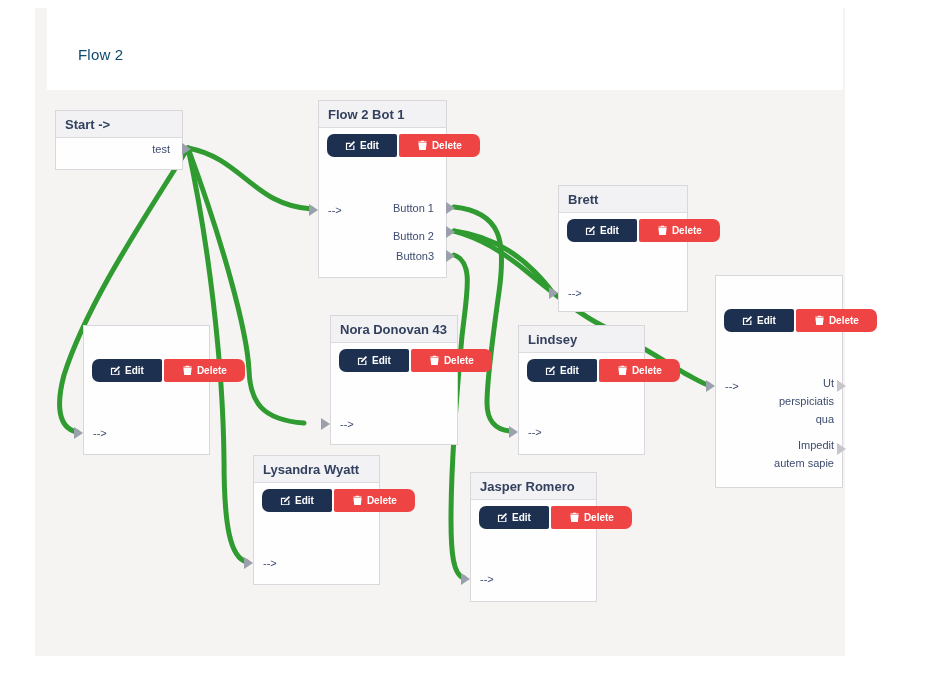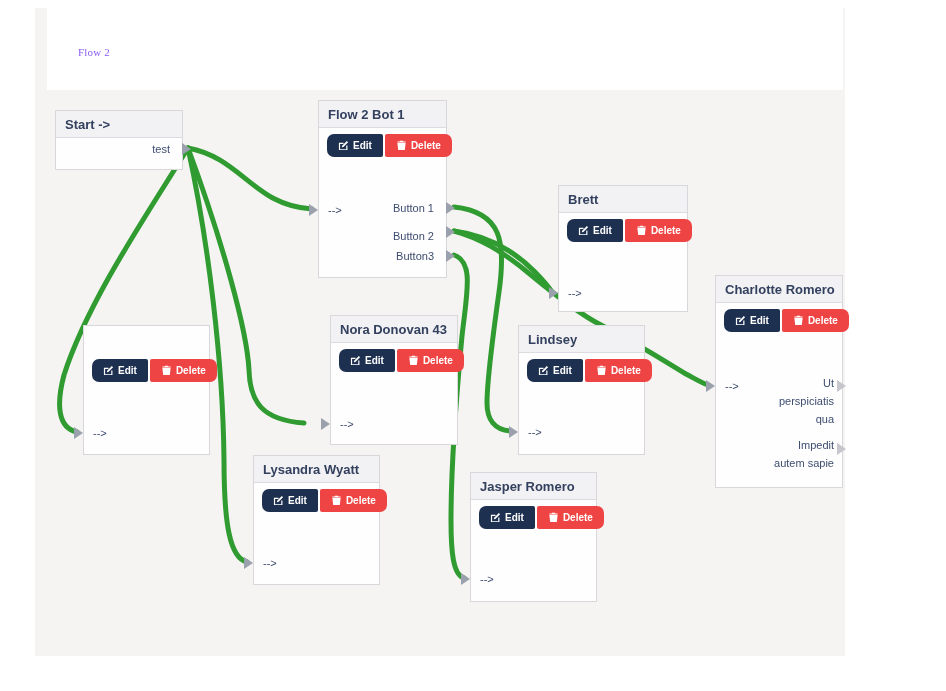--- a/index.html
+++ b/index.html
@@ -9,39 +9,38 @@
   }
   #canvas{
     position:absolute;left:35px;top:8px;width:810px;height:648px;
     background:#f5f4f2;
   }
   #header-bar{
     position:absolute;left:47px;top:8px;width:796px;height:82px;
     background:#ffffff;z-index:3;
   }
   #flow-title{
-    position:absolute;left:31px;top:38px;font-size:11px;color:#8b5cf6;
+    position:absolute;left:31px;top:38px;font-size:15px;color:#0c4a6e;
     letter-spacing:.2px;
-    font-family:Liberation Serif, serif;
   }
   #edges{position:absolute;left:0;top:0;z-index:1;pointer-events:none;}
   #edges path{fill:none;stroke-width:5px;stroke-linecap:round;stroke-linejoin:round;}
   .node{
     position:absolute;background:#fefefe;border:1px solid #d7d7dc;
     box-sizing:border-box;z-index:2;
   }
   .node-header{
     position:absolute;left:0;top:0;right:0;height:27px;line-height:27px;
     padding:0 9px;box-sizing:border-box;background:#f2f2f4;
     border-bottom:1px solid #dcdce0;font-size:13px;font-weight:600;color:#33415f;
     white-space:nowrap;overflow:hidden;
   }
   .btn-row{position:absolute;top:33px;left:8px;display:flex;gap:2px;}
   .btn{
-    display:inline-flex;align-items:center;gap:4px;height:23px;padding:0 11px;
+    display:inline-flex;align-items:center;gap:4px;height:23px;padding:0 18px;
     font-size:10px;font-weight:700;color:#ffffff;border:none;cursor:pointer;
     font-family:"Liberation Sans",sans-serif;
   }
   .btn-edit{background:#1e3050;border-radius:7px 2px 2px 7px;}
   .btn-delete{background:#ef4444;border-radius:2px 7px 7px 2px;}
   .in-row{
     position:absolute;left:9px;height:18px;line-height:18px;
     font-size:11px;color:#3d4c6f;white-space:nowrap;
   }
   .out-row{
@@ -122,21 +121,20 @@
           <svg viewBox="0 0 12 12" width="11" height="11">
             <path fill="#ffffff" d="M1.5,3.2 h9 l-0.9,7.8 h-7.2 Z M4.4,0.8 h3.2 l0.4,0.9 h2.5 v1 H1.5 v-1 h2.5 Z"></path>
           </svg>
           <span>Delete</span>
         </button>
       </div>
       <div class="in-row" style="top: 98px;">--&gt;</div>
       <span class="conn in" style="top: 101px;"></span>
     </div>
     <div class="node" style="left: 715px; top: 275px; width: 128px; height: 213px;">
-      <div class="node-header">Charlotte Romero</div>
       <div class="btn-row">
         <button class="btn btn-edit">
           <svg viewBox="0 0 12 12" width="11" height="11">
             <path fill="#ffffff" d="M1,3 h5 v1.3 H2.3 V10 H9 V6 h1.3 v5 H1 Z M4.5,6.2 L9.6,1.1 L11,2.5 L5.9,7.6 L4.2,8 Z"></path>
           </svg>
           <span>Edit</span>
         </button>
         <button class="btn btn-delete">
           <svg viewBox="0 0 12 12" width="11" height="11">
             <path fill="#ffffff" d="M1.5,3.2 h9 l-0.9,7.8 h-7.2 Z M4.4,0.8 h3.2 l0.4,0.9 h2.5 v1 H1.5 v-1 h2.5 Z"></path>

